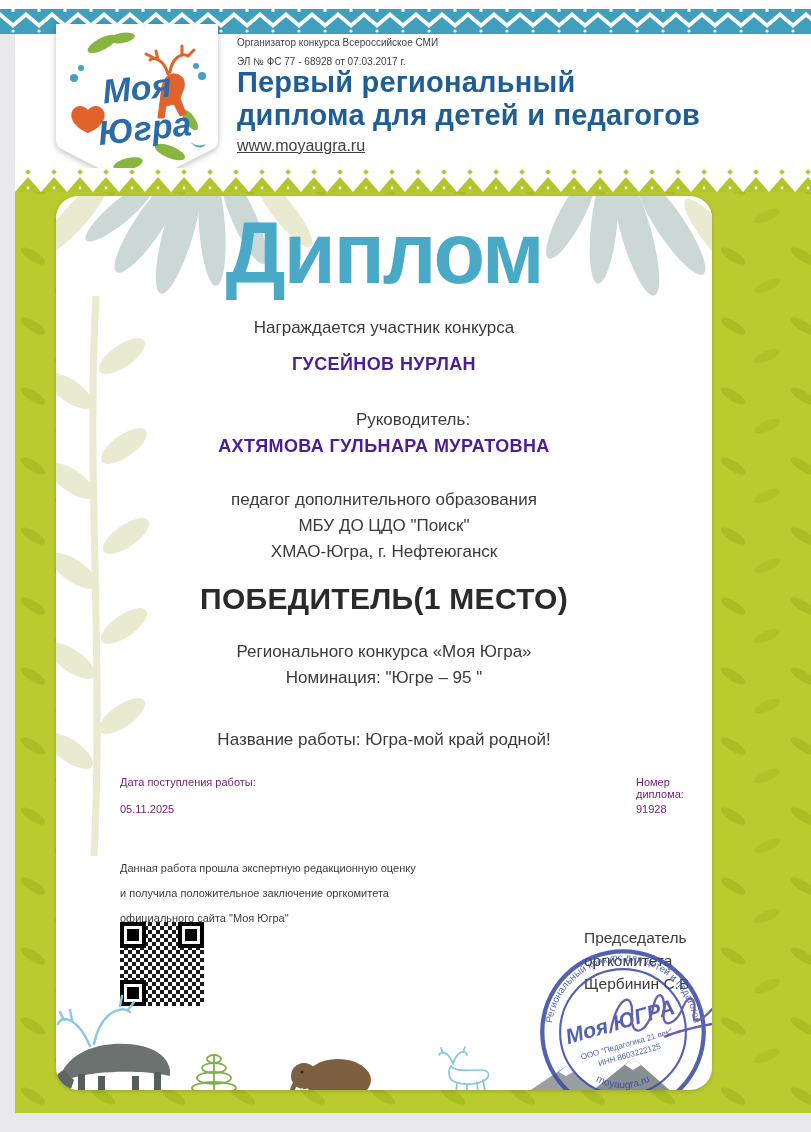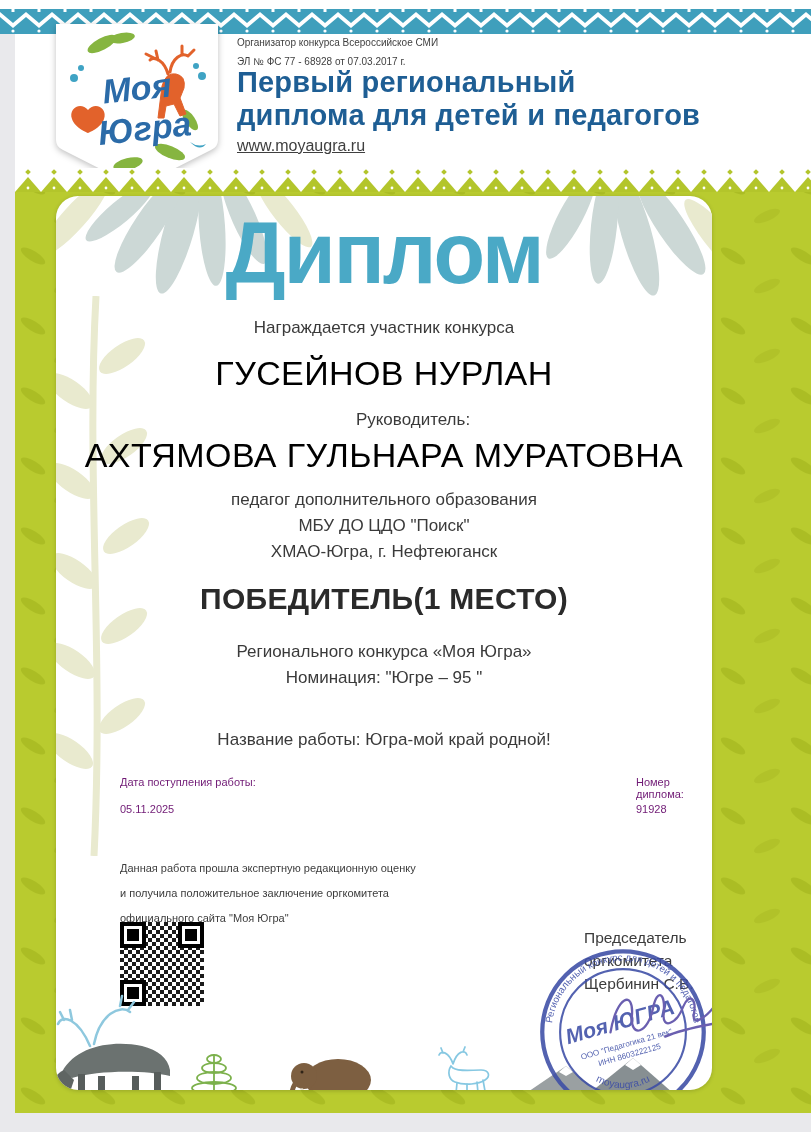--- a/index.html
+++ b/index.html
@@ -23,21 +23,21 @@
   .lime-body{left:15px;top:168px;width:796px;height:945px;}
   .lime-orn{left:0;top:0;width:796px;height:24px;}
 
   .card{left:16px;top:28px;width:656px;height:894px;background:#ffffff;border-radius:22px;
         overflow:hidden;box-shadow:0 1px 4px rgba(0,0,0,.18);margin-left:25px;}
 
   
   .cline{position:absolute;left:0;width:100%;text-align:center;color:#3a3a3a;font-size:17px;}
   .cyan-heading{top:6px;font-size:88px;font-weight:800;color:#4aa9c6;letter-spacing:-2px;
                 transform:scaleX(.96);}
-  .bold-name{font-size:34px;font-weight:400;color:#000000;letter-spacing:.4px;}
+  .bold-name{font-size:18px;font-weight:700;color:#4c1d95;letter-spacing:.4px;}
   .award-line{font-size:30px;font-weight:800;color:#2a2a2a;letter-spacing:.3px;}
 
   .foot-label{position:absolute;font-size:11px;color:#701a75;}
   .note{position:absolute;left:64px;top:660px;font-size:11px;line-height:25px;color:#3c3c3c;}
   .chairman{position:absolute;left:528px;top:730px;font-size:15.5px;line-height:23px;color:#3c3c3c;}
 
   
   .qr{left:64px;top:726px;width:84px;height:84px;
       background:repeating-conic-gradient(#1b1b1b 0% 25%, #ffffff 0% 50%);
       background-size:8px 8px;}

